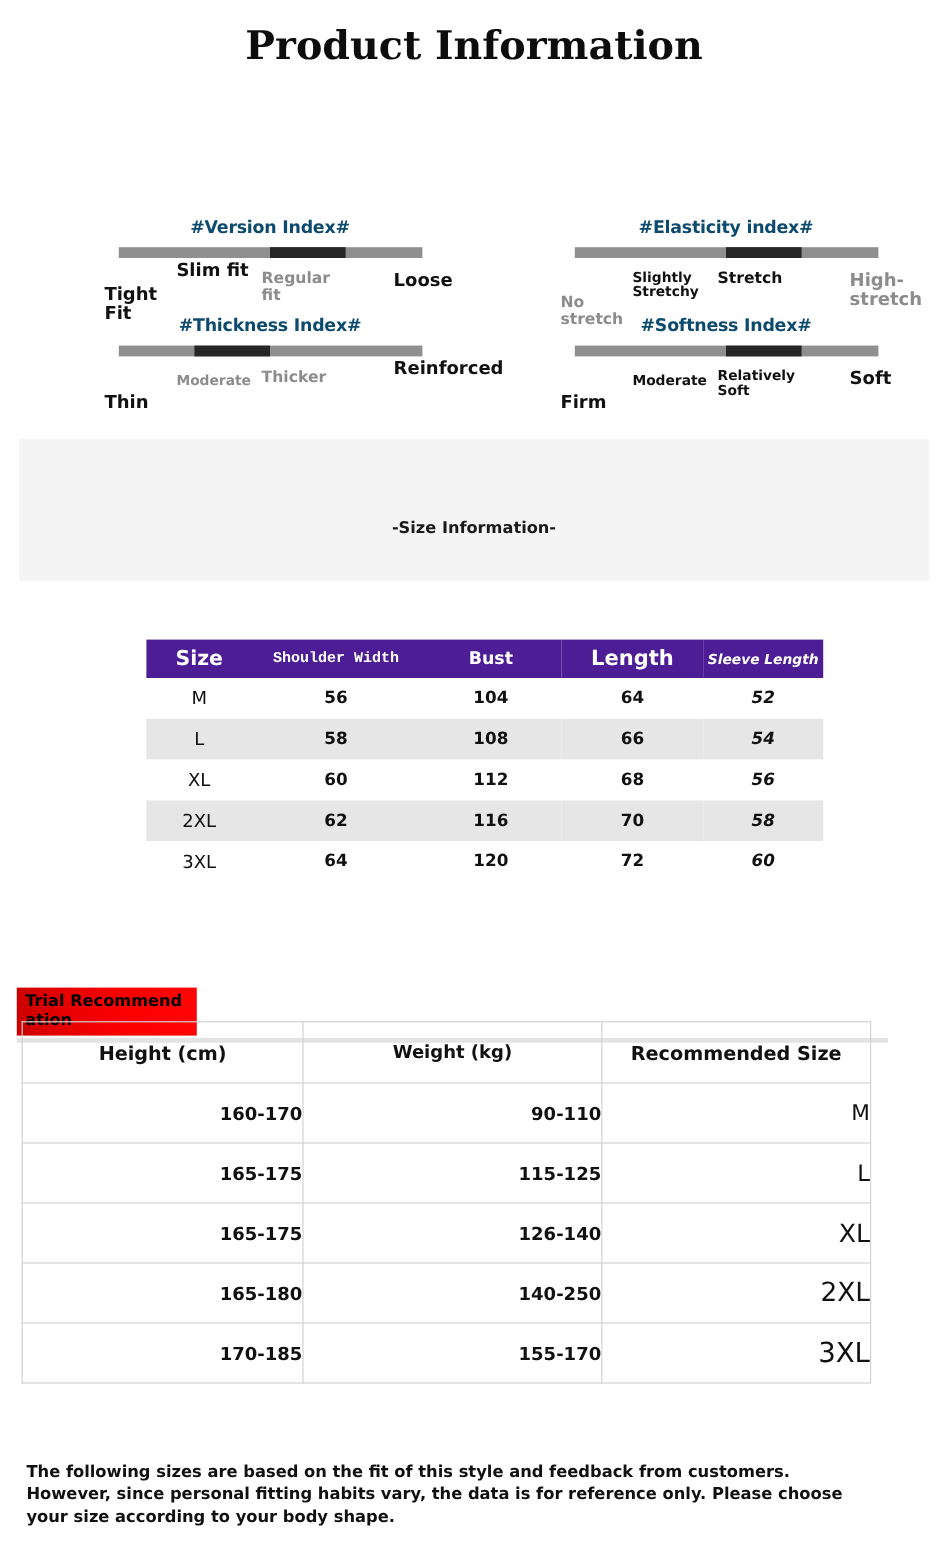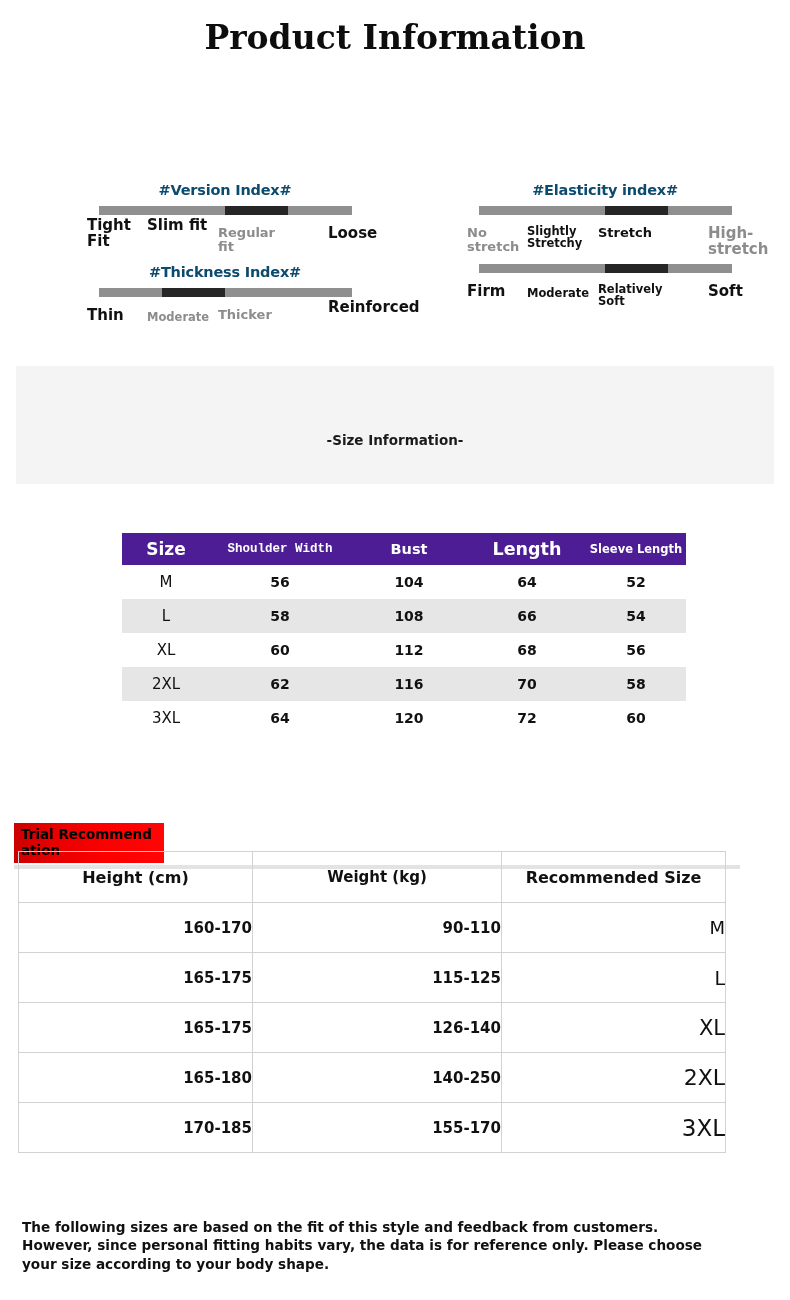--- a/index.html
+++ b/index.html
@@ -82,21 +82,21 @@
     top: 0;
     font-weight: bold;
     line-height: 1.04;
     color: #111;
     white-space: normal;
   }
   .index-label.dim  { color: #8c8c8c; }
   .index-label.big   { font-size: 15px; }
   .index-label.mid   { font-size: 13px; }
   .index-label.small { font-size: 11.5px; }
-  .index-label.l0 { left: -3px;  width: 60px; text-align: left; }
+  .index-label.l0 { left: -3px;  width: 60px; text-align: left; margin-top: 20px; }
   .index-label.l1 { left: 57px;  width: 66px; text-align: left; }
   .index-label.l2 { left: 128px; width: 66px; text-align: left; }
   .index-label.l3 { left: 198px; width: 76px; text-align: left; margin-left: 40px; }
   .index-label.drop1 { top: 8px; }
   .index-label.drop2 { top: 12px; }
 
   
   .size-panel {
     position: absolute;
     left: 16px;
@@ -144,21 +144,21 @@
   .size-table thead tr { background: #4c1d95; }
   .size-table thead th {
     color: #ffffff;
     height: 32px;
     font-weight: bold;
   }
   .st-c0 { width: 88px; }
   .st-c1 { width: 140px; }
   .st-c2 { width: 118px; }
   .st-c3 { width: 118px; }
-  .st-c4 { width: 100px; }
+  .st-c4 { width: 100px; font-style: italic; }
   .size-table thead .st-c0 { font-size: 17px; }
   .size-table thead .st-c1 { font-size: 12.5px; font-family: Liberation Mono, monospace; }
   .size-table thead .st-c2 { font-size: 14.5px; }
   .size-table thead .st-c3 { font-size: 17.5px; }
   .size-table thead .st-c4 { font-size: 11.5px; }
   .size-table tbody tr { height: 34px; background: #ffffff; }
   .size-table tbody tr.alt { background: #e6e6e6; }
   .size-table tbody td { font-size: 14px; font-weight: bold; color: #111; }
   .size-table tbody td.st-c0 { font-weight: normal; font-size: 15px; }
 
@@ -295,20 +295,21 @@
     </div>
     <div class="index-labels">
       <div class="index-label l0 big drop1">Thin</div>
       <div class="index-label l1 small dim drop2">Moderate</div>
       <div class="index-label l2 mid dim drop1">Thicker</div>
       <div class="index-label l3 big">Reinforced</div>
     </div>
   </div>
 
   <div class="index-group col-right row-bottom">
+    <div class="index-title">#Softness Index#</div>
     <div class="index-bar">
       <div class="index-seg"></div>
       <div class="index-seg"></div>
       <div class="index-seg active"></div>
       <div class="index-seg"></div>
     </div>
     <div class="index-labels">
       <div class="index-label l0 big drop1">Firm</div>
       <div class="index-label l1 small drop2">Moderate</div>
       <div class="index-label l2 small drop1">Relatively Soft</div>

